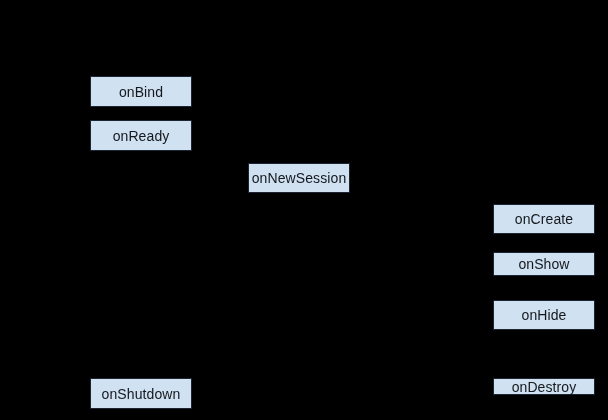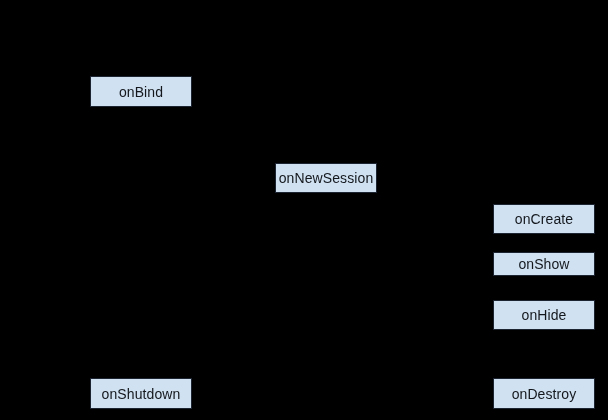--- a/index.html
+++ b/index.html
@@ -54,38 +54,41 @@
       <path d="M544 282 L544 300"></path>
       <path d="M544 330 L544 378"></path>
       <path d="M493 393 L192 393"></path>
     </g>
   </svg>
 
   <div class="node" style="left:90px; top:76px; width:102px; height:31px;">
     <span>onBind</span>
   </div>
 
+  <div class="node" style="left:90px; top:120px; width:102px; height:31px;">
+    <span>onReady</span>
+  </div>
 
-  <div class="node" style="left:275px; top:163px; width:102px; height:30px;">
+  <div class="node" style="left:248px; top:163px; width:102px; height:30px;">
     <span>onNewSession</span>
   </div>
 
   <div class="node" style="left:493px; top:204px; width:102px; height:30px;justify-content:center;">
     <span>onCreate</span>
   </div>
 
   <div class="node" style="left:493px; top:252px; width:102px; height:24px;">
     <span>onShow</span>
   </div>
 
   <div class="node" style="left:90px; top:378px; width:102px; height:31px;">
     <span>onShutdown</span>
   </div>
 
   <div class="node" style="left:493px; top:300px; width:102px; height:30px;">
     <span>onHide</span>
   </div>
 
-  <div class="node" style="left:493px; top:378px; width:102px; height:31px;">
+  <div class="node" style="left:493px; top:378px; width:102px; height:17px;">
     <span>onDestroy</span>
   </div>
 
 </div>
 
 </body></html>

